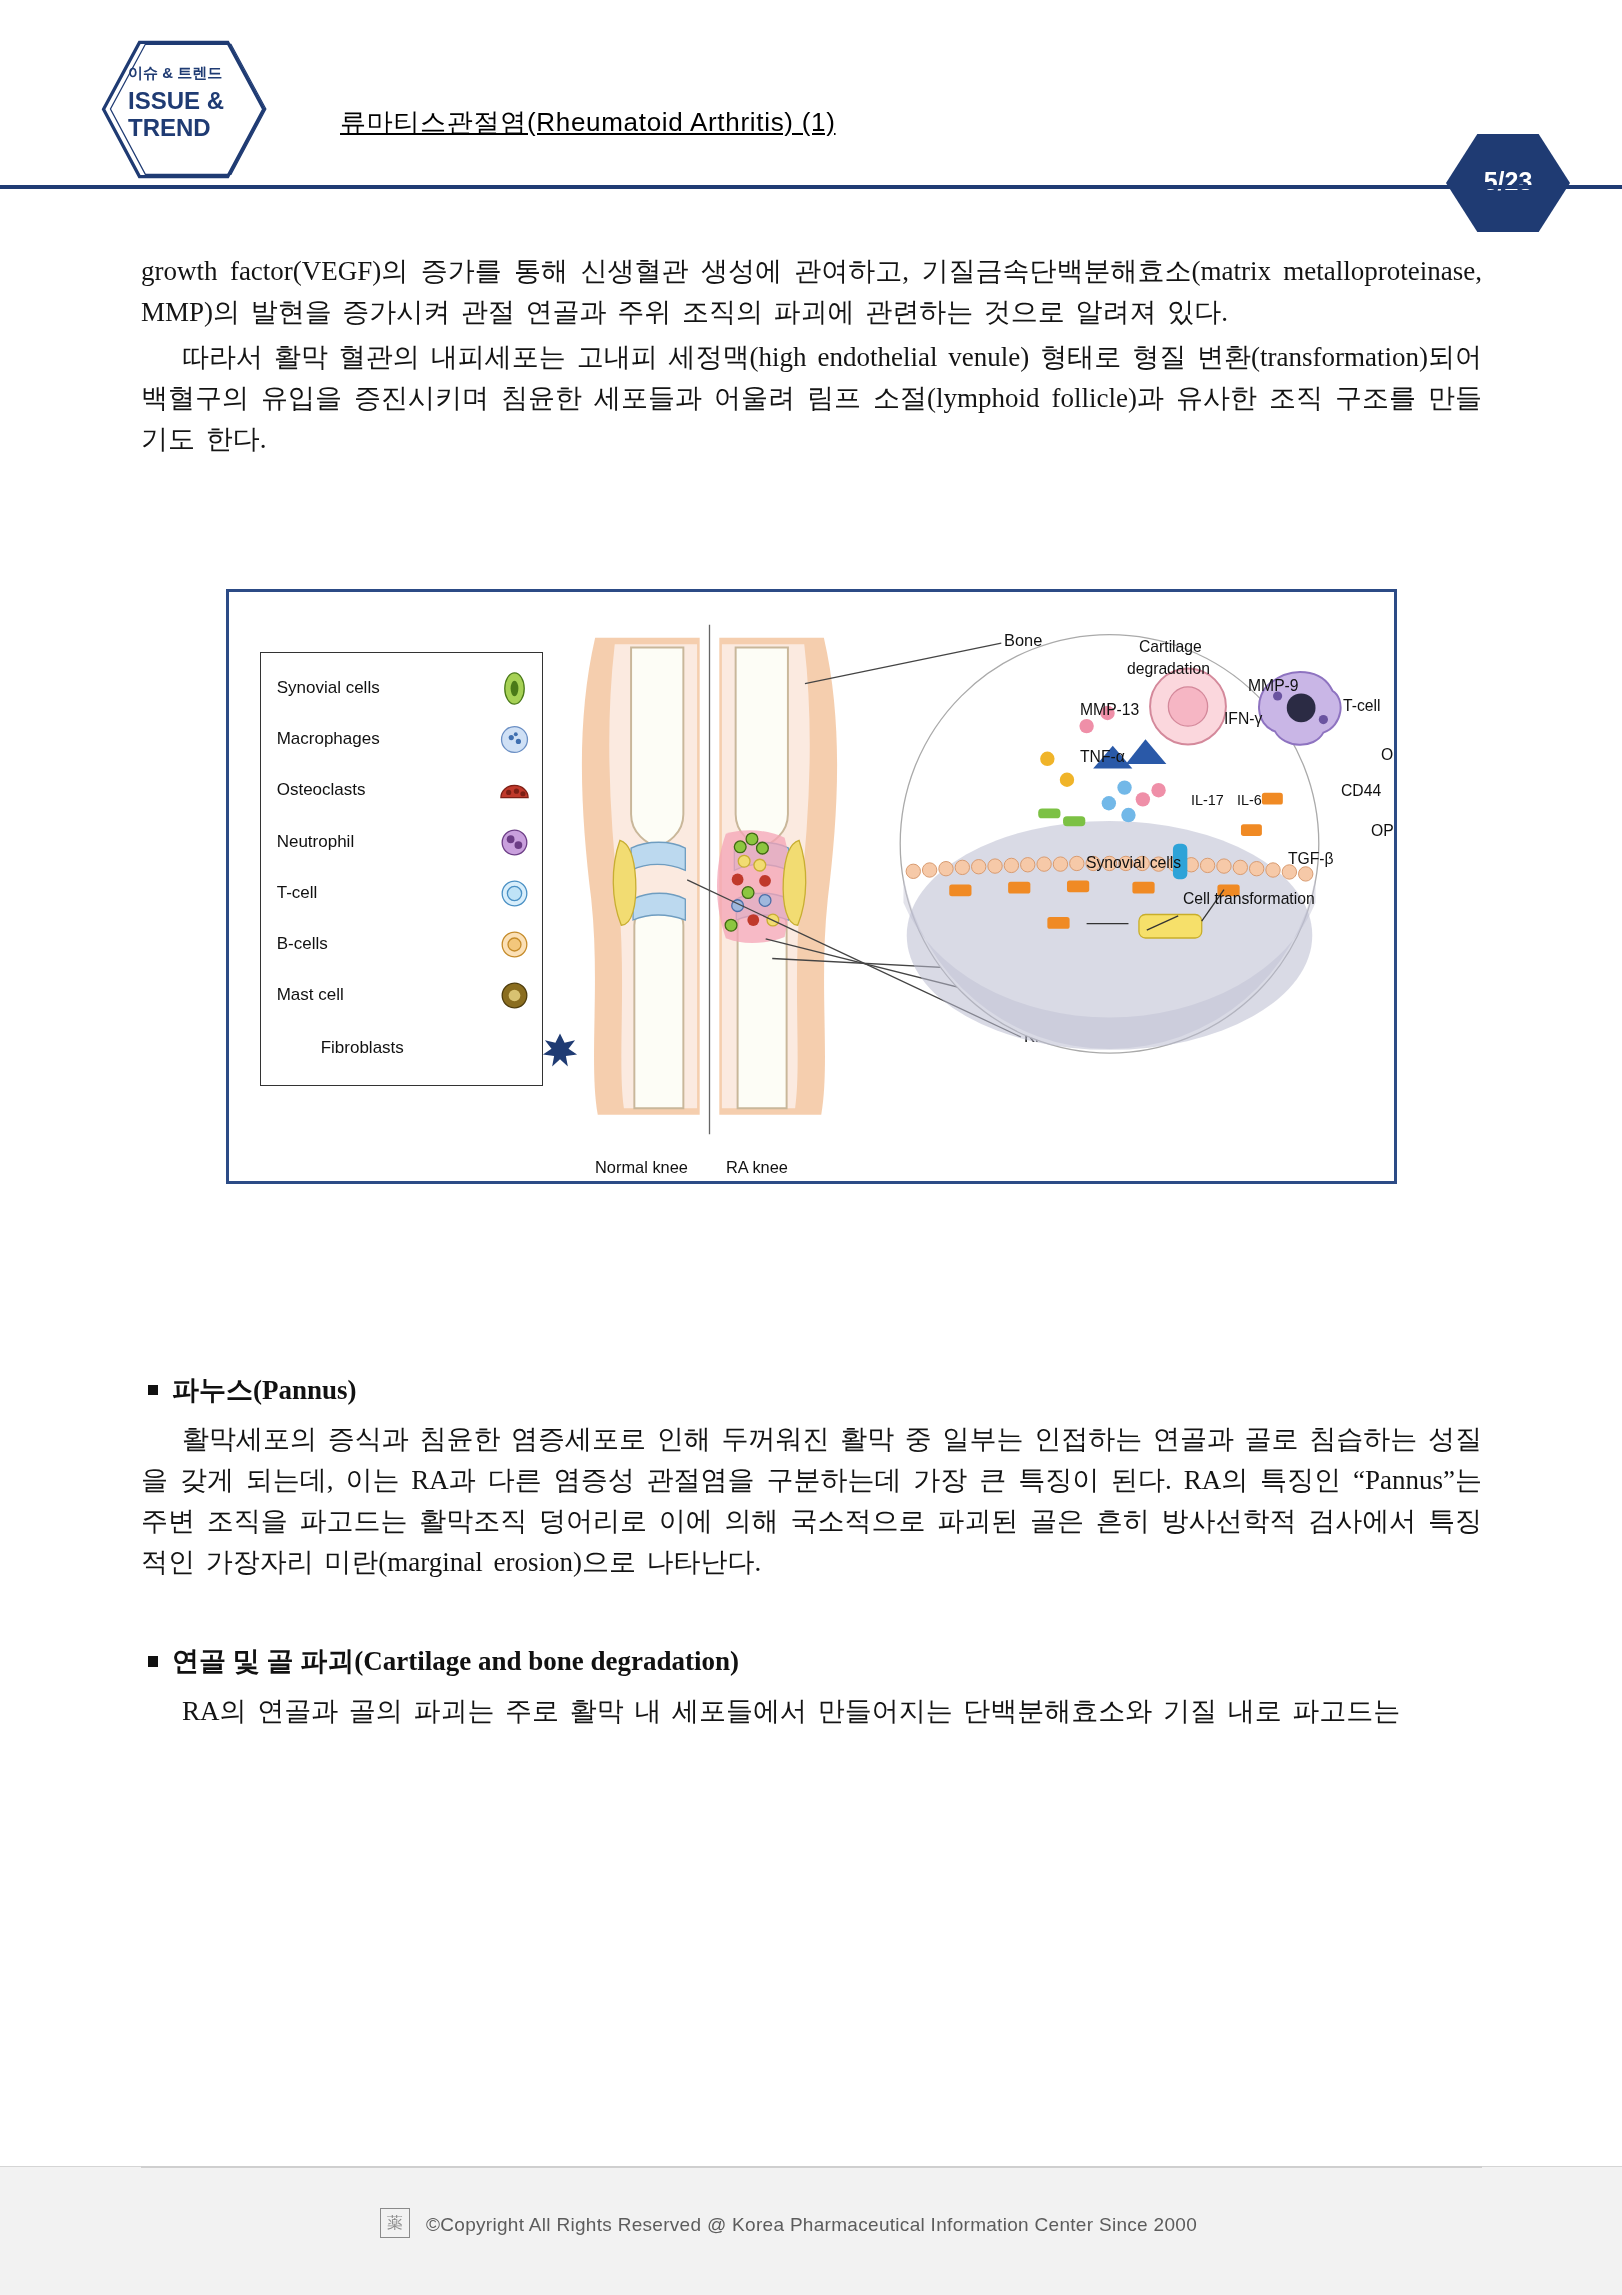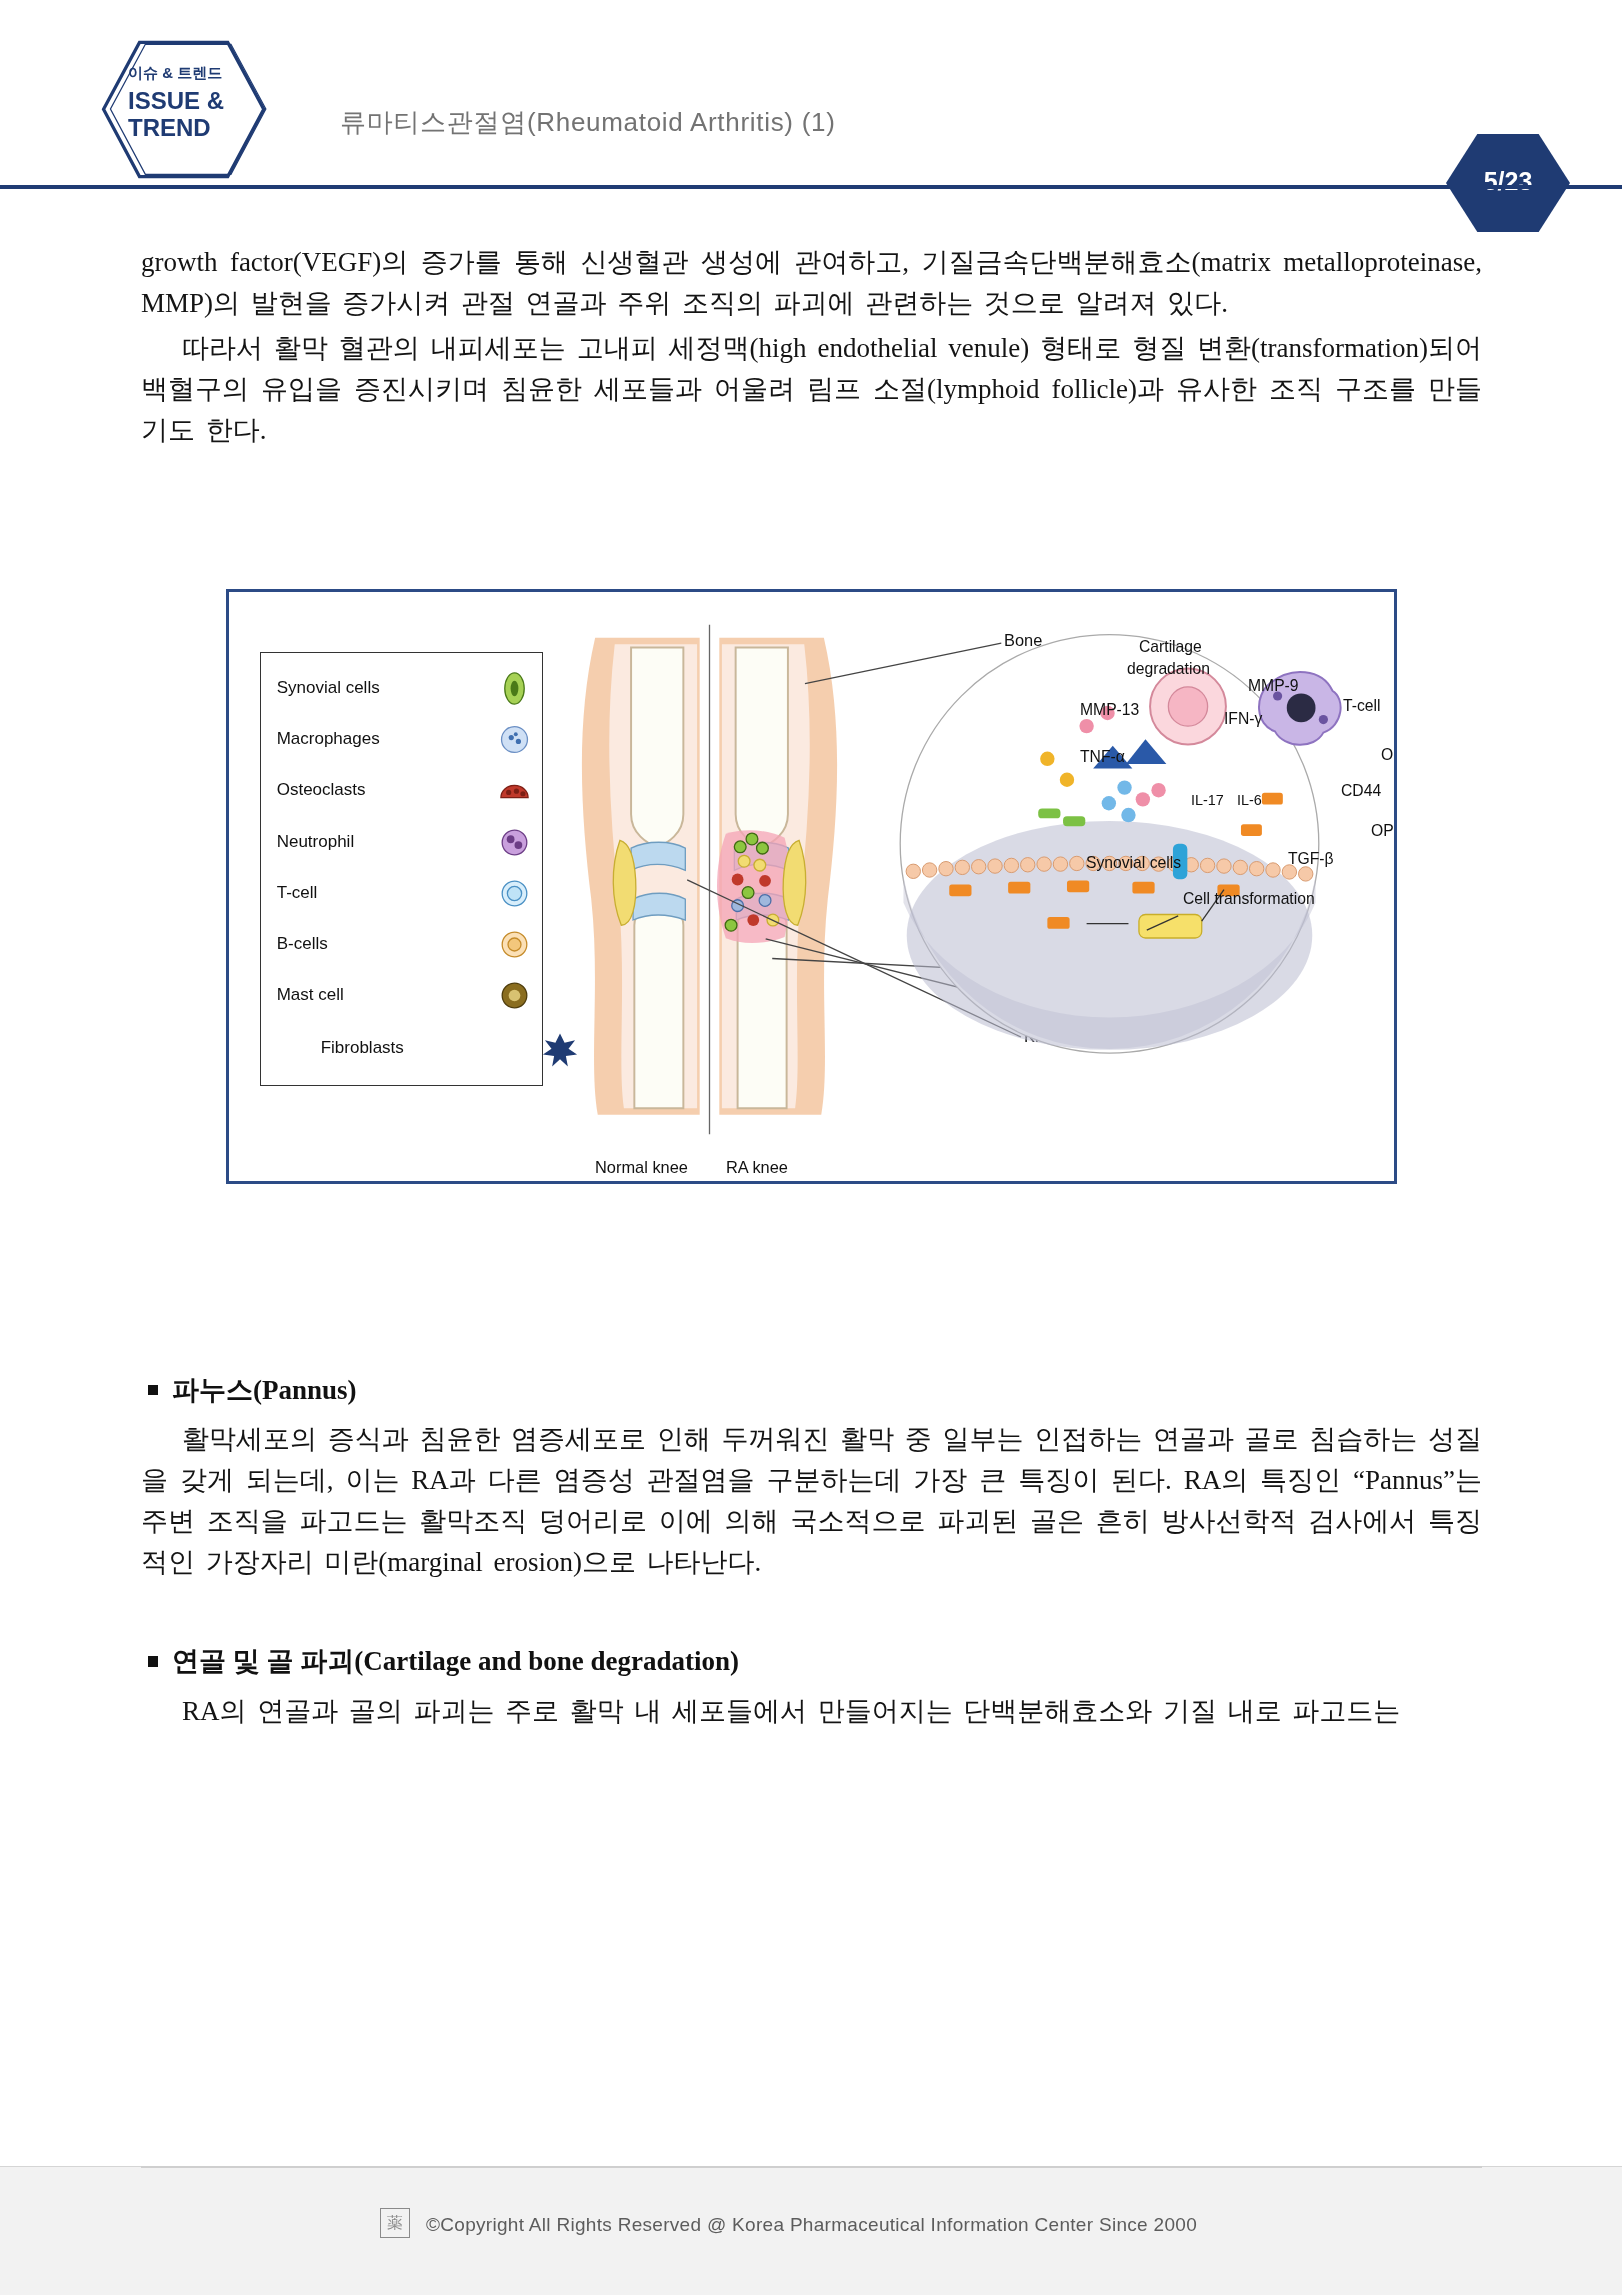--- a/index.html
+++ b/index.html
@@ -31,22 +31,23 @@
     height: 3.9px;
     background: #1f3b73;
   }
   .header-title {
     position: absolute;
     left: 340px;
     top: 105px;
     font-family: "Liberation Sans", sans-serif;
     font-size: 26px;
     letter-spacing: 0.7px;
-    color: #737373;
+    color: #000000;
     white-space: nowrap;
+    text-decoration: underline;
   }
 
   
   .logo-hex {
     position: absolute;
     left: 97px;
     top: 39px;
     width: 170px;
     height: 141px;
   }
@@ -90,21 +91,21 @@
     font-family: "Liberation Sans", sans-serif;
     font-size: 25px;
     font-weight: bold;
     color: #ffffff;
   }
 
   
   .content {
     position: absolute;
     left: 141px;
-    top: 242px;
+    top: 251px;
     width: 1341px;
   }
   p.para {
     margin: 0 0 3.9px 0;
     font-size: 27px;
     line-height: 1.52;
     text-align: justify;
     text-justify: inter-word;
     word-spacing: 3.9px;
     color: #141414;

